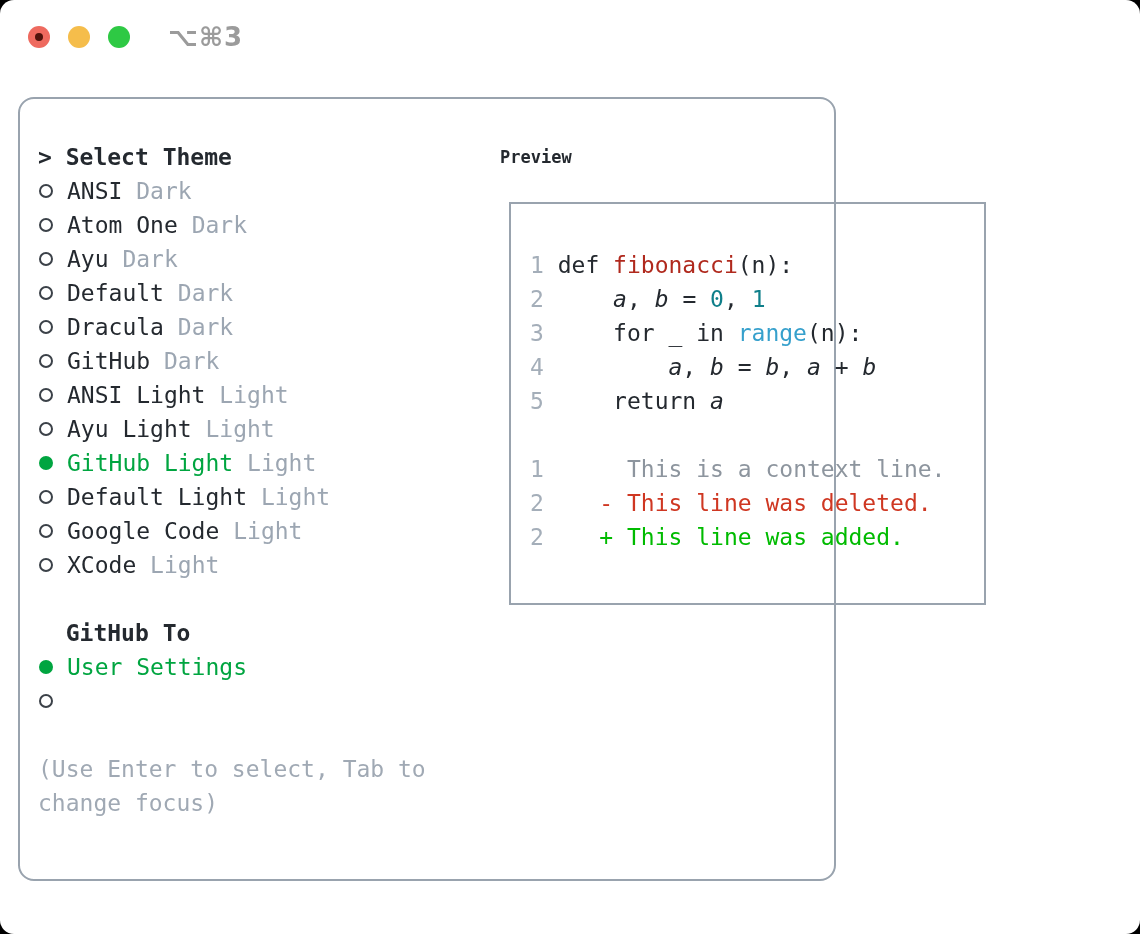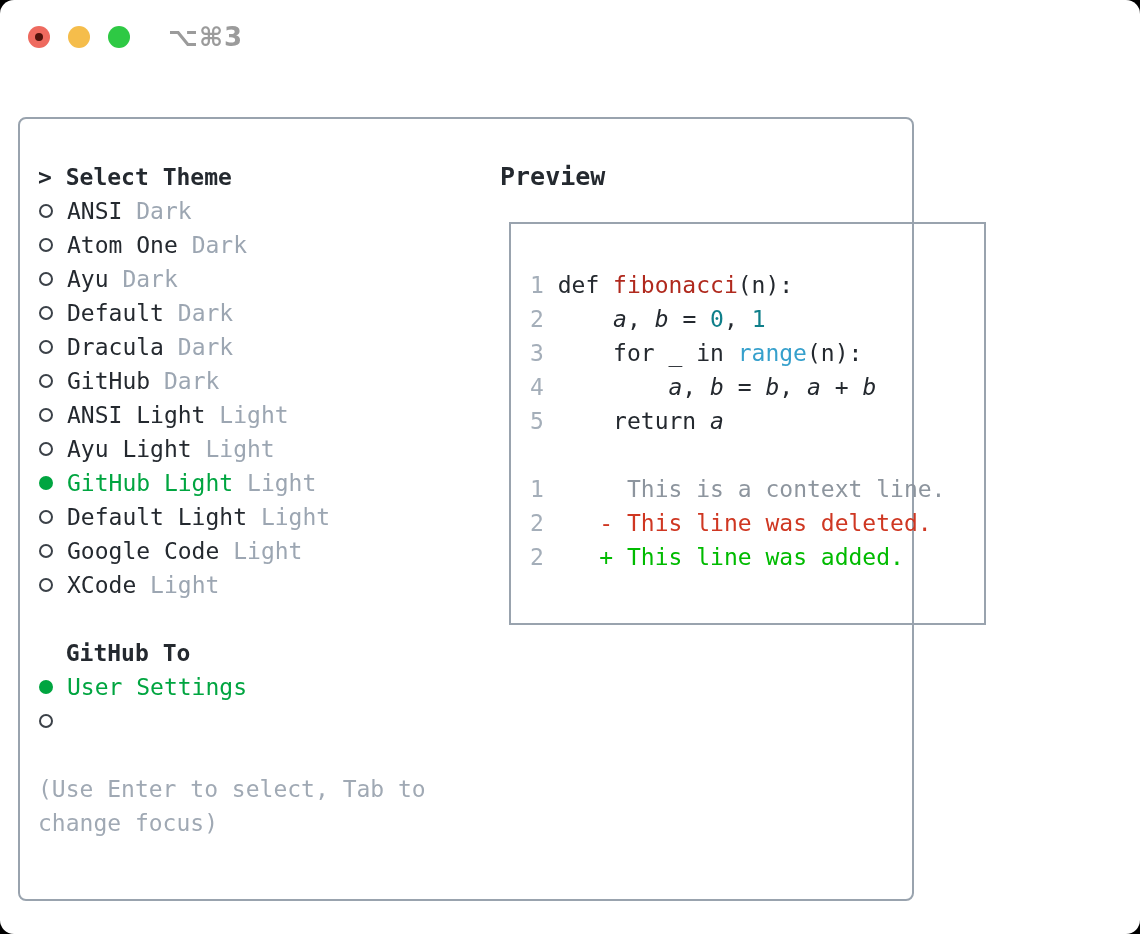--- a/index.html
+++ b/index.html
@@ -21,40 +21,40 @@
   .tl-yellow{left:68px;background:var(--tl-yellow);}
   .tl-green{left:108px;background:var(--tl-green);}
   .tl-dot{position:absolute;left:7px;top:7px;width:8px;height:8px;border-radius:50%;background:#4f130c;}
   .win-title{
     position:absolute;left:168px;top:22px;
     font-family:"DejaVu Sans","Liberation Sans",sans-serif;
     font-size:26px;font-weight:600;color:var(--title);letter-spacing:1px;
   }
   
   .main-box{
-    position:absolute;left:18px;top:97px;width:896px;height:784px;
-    border:2px solid var(--border);border-radius:8px;box-sizing:border-box;margin-top:20px;
+    position:absolute;left:18px;top:97px;width:818px;height:784px;
+    border:2px solid var(--border);border-radius:16px;box-sizing:border-box;
   }
   
   .left-col{position:absolute;left:18px;top:41px;width:460px;font-size:23px;line-height:34px;}
   .row{white-space:pre;height:34px;}
   .spacer{height:34px;}
   .prompt,.hd{font-weight:bold;color:var(--ink);}
   .bullet{
     display:inline-block;width:14px;height:14px;box-sizing:border-box;
     border:2px solid #3b4148;border-radius:50%;
     vertical-align:middle;margin:-3px 14px 0 1px;
   }
   .bullet.filled{background:var(--accent);border-color:var(--accent);}
   .nm{color:var(--ink);}
   .sel .nm{color:var(--accent);}
   .vr{color:var(--muted);}
   .hint{width:435px;color:var(--hint);white-space:normal;}
   
-  .preview-header{position:absolute;left:480px;top:41px;font-size:25px;line-height:34px;font-weight:bold;}
+  .preview-header{position:absolute;left:480px;top:41px;font-size:17px;line-height:34px;font-weight:bold;}
   .preview-pane{
     position:absolute;left:489px;top:103px;width:477px;height:403px;
     border:2px solid var(--border);box-sizing:border-box;overflow:hidden;
   }
   .code{margin:0;padding:44px 0 0 19px;font-family:inherit;font-size:23px;line-height:34px;}
   .cline{white-space:pre;height:34px;}
   .lineno{color:var(--lineno);}
   .tk-plain{color:var(--ink);}
   .tk-func{color:var(--func);}
   .tk-num{color:var(--num);}

